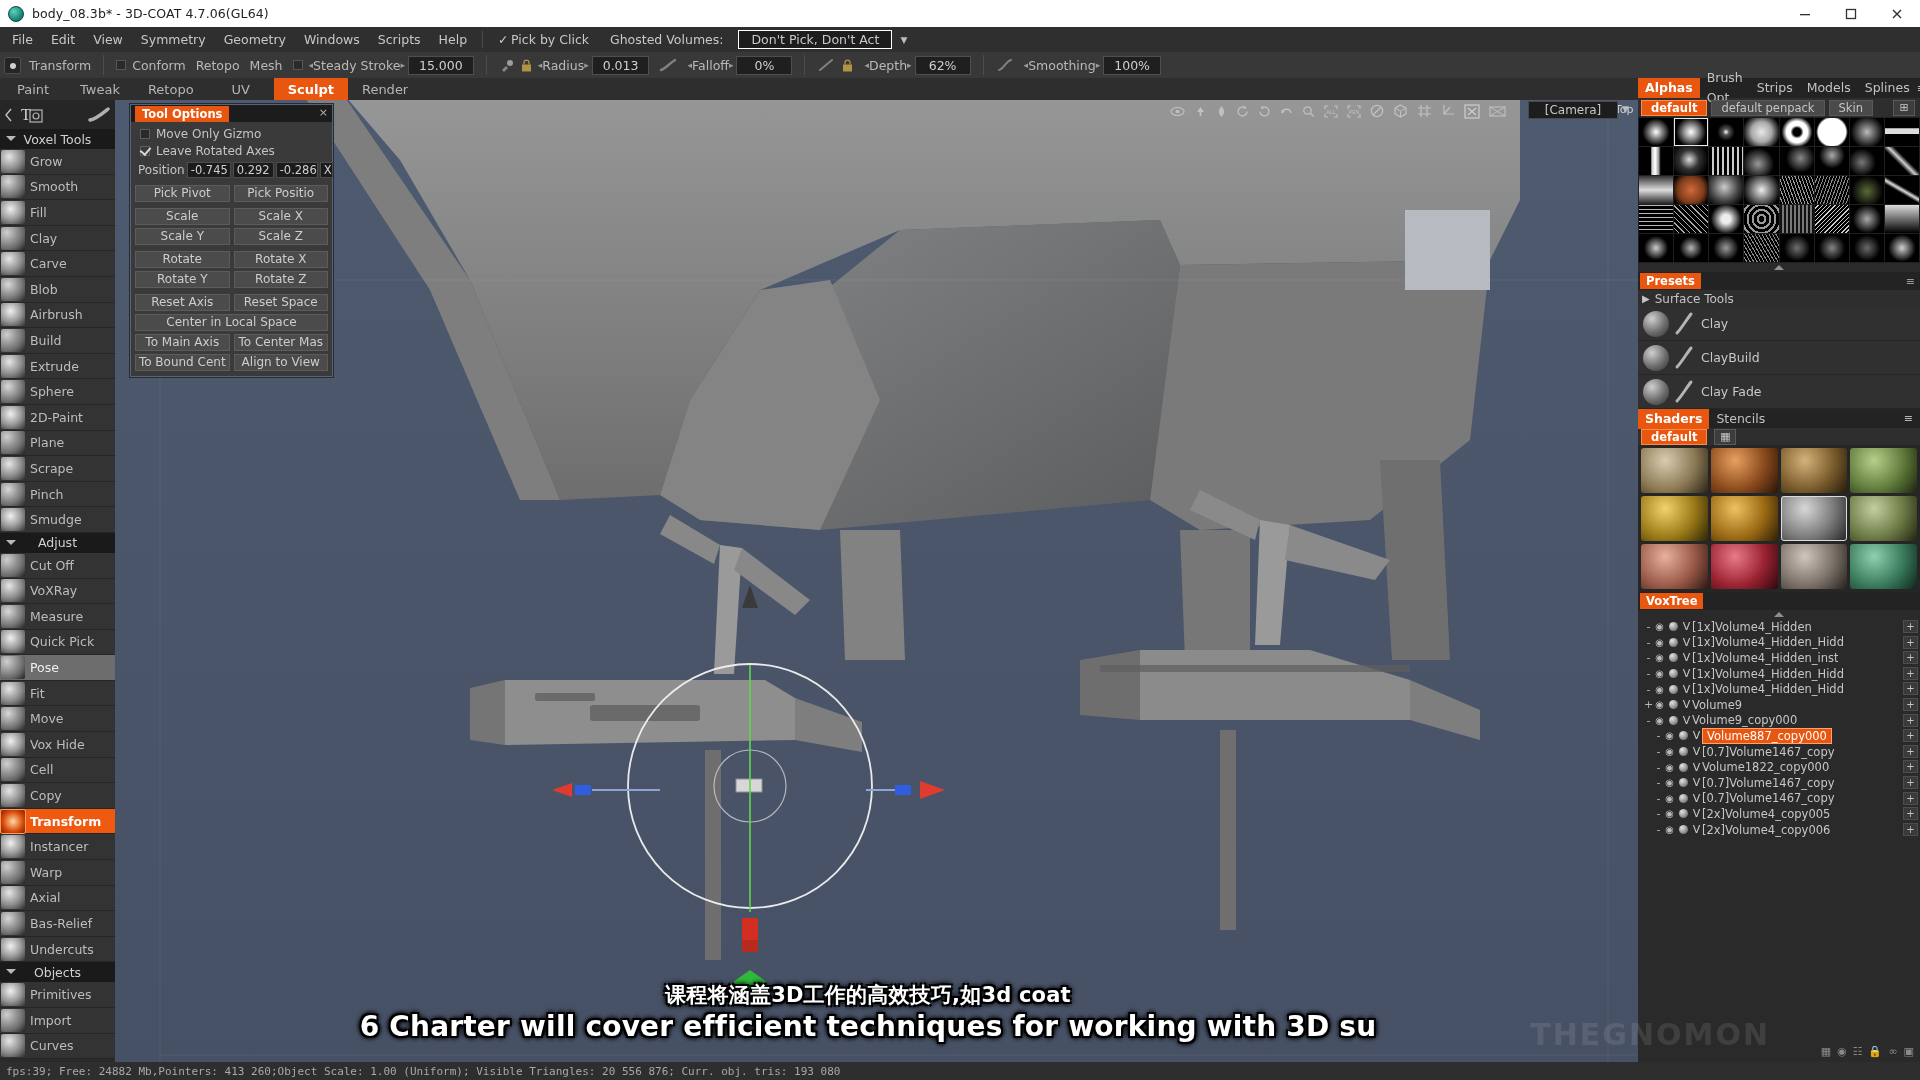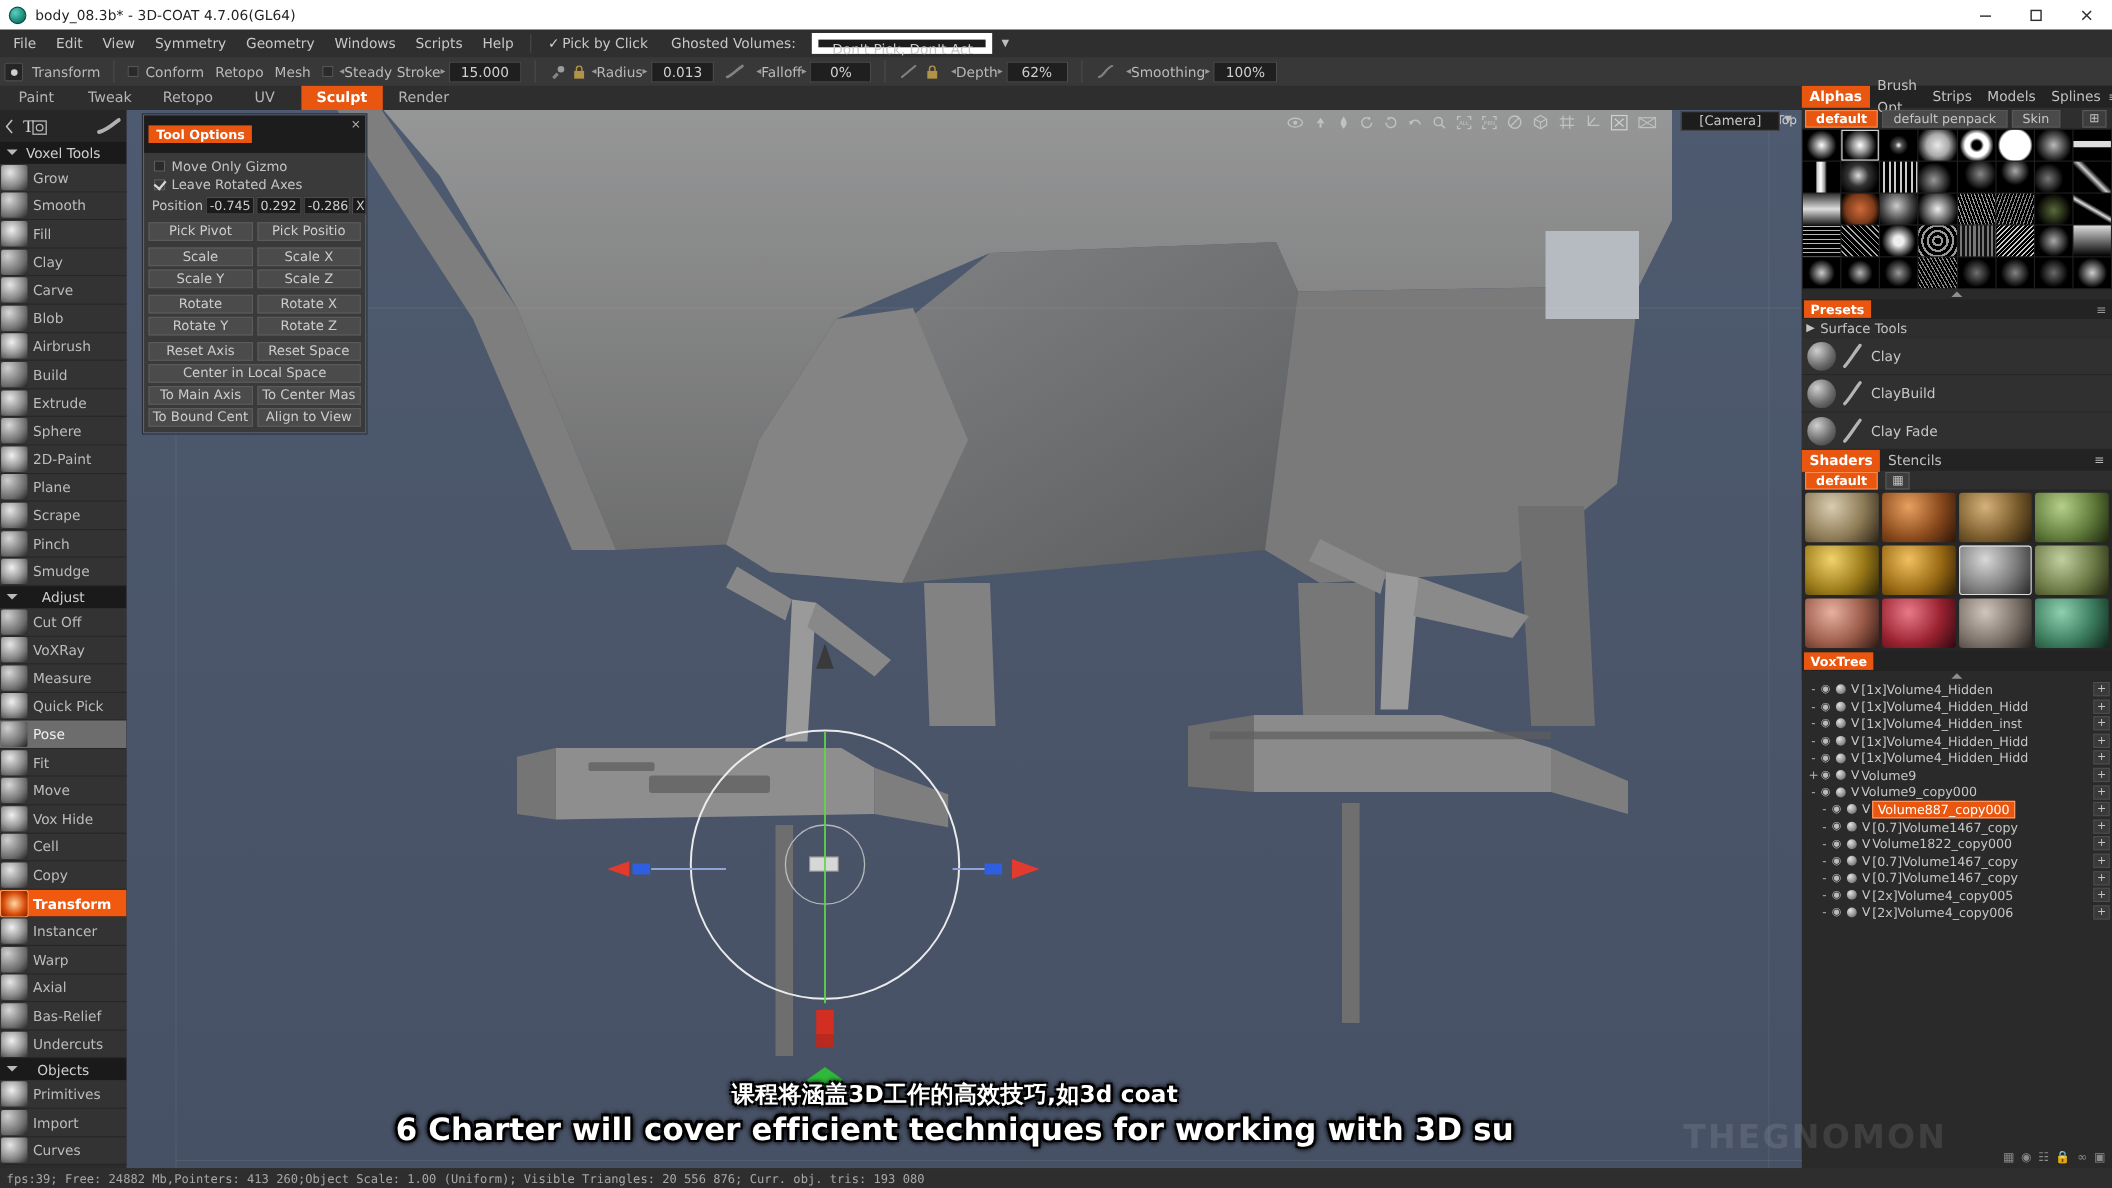--- a/index.html
+++ b/index.html
@@ -19,21 +19,21 @@
     color:#303030;font-size:13px;}
   .tb-btn svg{display:block;}
 
   
   .menubar{position:absolute;left:0;top:27px;width:1920px;height:25px;background:#2f2f2f;
     display:flex;align-items:center;color:#c8c8c8;font-size:12.5px;}
   .menubar .mi{padding:0 9px;line-height:25px;white-space:nowrap;}
   .menubar .mi:first-child{margin-left:3px;}
   .m-sep{width:1px;height:17px;background:#4a4a4a;margin:0 6px;}
   .chk{display:inline-block;width:10px;text-align:center;color:#cfcfcf;margin-right:3px;}
-  .combo{background:#1d1d1d;border:6px solid #ffffff;color:#c9c9c9;font-size:12.5px;
+  .combo{background:#1d1d1d;border:1px solid #ffffff;color:#c9c9c9;font-size:12.5px;
     padding:1px 12px;margin-left:6px;height:19px;line-height:16px;}
   .combo-arrow{color:#bdbdbd;font-size:9px;margin-left:8px;}
 
   
   .optbar{position:absolute;left:0;top:52px;width:1920px;height:26px;background:#383838;
     display:flex;align-items:center;color:#bdbdbd;font-size:12.5px;}
   .optbar .seg{display:flex;align-items:center;height:26px;padding:0 5px;}
   .vline{width:1px;height:20px;background:#4c4c4c;margin:0 7px;}
   .sq{width:10px;height:10px;background:#2a2a2a;border:1px solid #555;display:inline-block;margin-right:6px;}
   .numbox{background:#1f1f1f;border:1px solid #4e4e4e;color:#cfcfcf;
@@ -78,21 +78,21 @@
   .lc-item{height:25.6px;display:flex;align-items:center;background:#333333;
     border-bottom:1px solid #262626;color:#bdbdbd;font-size:12.5px;position:relative;}
   .lc-item .ico{width:24px;height:23px;margin:0 5px 0 1px;flex:0 0 auto;border-radius:2px;}
   .lc-item.sel{background:#ef5a10;color:#ffffff;font-weight:bold;}
   .lc-item.sel .ico{box-shadow:0 0 0 1px #ff9a60;}
   .lc-item.hover{background:#6d6d6d;color:#f0f0f0;}
 
   
   .toolopts{position:absolute;left:130px;top:104px;width:203px;background:#3a3a3a;
     border:1px solid #5a6478;box-shadow:0 0 0 1px #272b33;}
-  .to-head{height:34px;background:#1c1c1c;display:flex;align-items:center;position:relative;}
+  .to-head{height:17px;background:#1c1c1c;display:flex;align-items:center;position:relative;}
   .to-head .pill{background:#e8560f;color:#fff;font-size:11.5px;font-weight:bold;
     padding:1px 7px;margin-left:4px;}
   .to-close{position:absolute;right:4px;top:1px;color:#b0b0b0;font-size:11px;}
   .to-body{padding:3px 4px 5px 4px;}
   .to-chk{display:flex;align-items:center;color:#c4c4c4;font-size:12px;height:17px;}
   .to-chk .bx{width:10px;height:10px;border:1px solid #5d5d5d;background:#2a2a2a;margin:0 6px 0 5px;}
   .to-chk .bx.on{background:#3a3a3a;position:relative;}
   .to-chk .bx.on::after{content:"";position:absolute;left:1px;top:-2px;width:5px;height:8px;
     border-right:2px solid #d8d8d8;border-bottom:2px solid #d8d8d8;transform:rotate(40deg);}
   .to-pos{display:flex;align-items:center;height:18px;margin-top:2px;color:#c4c4c4;font-size:12px;}

